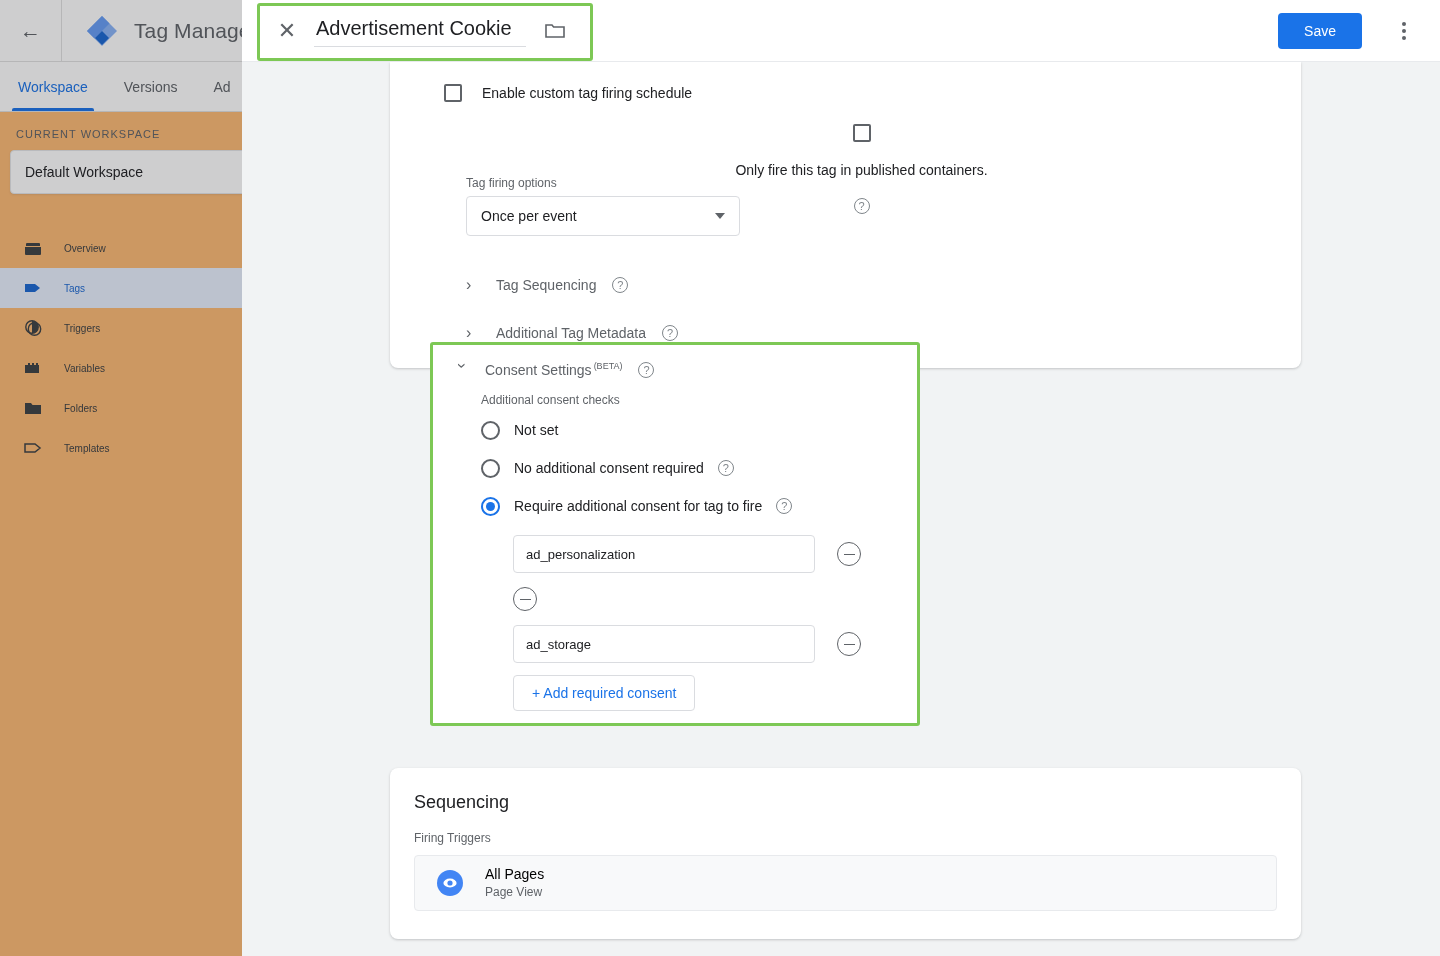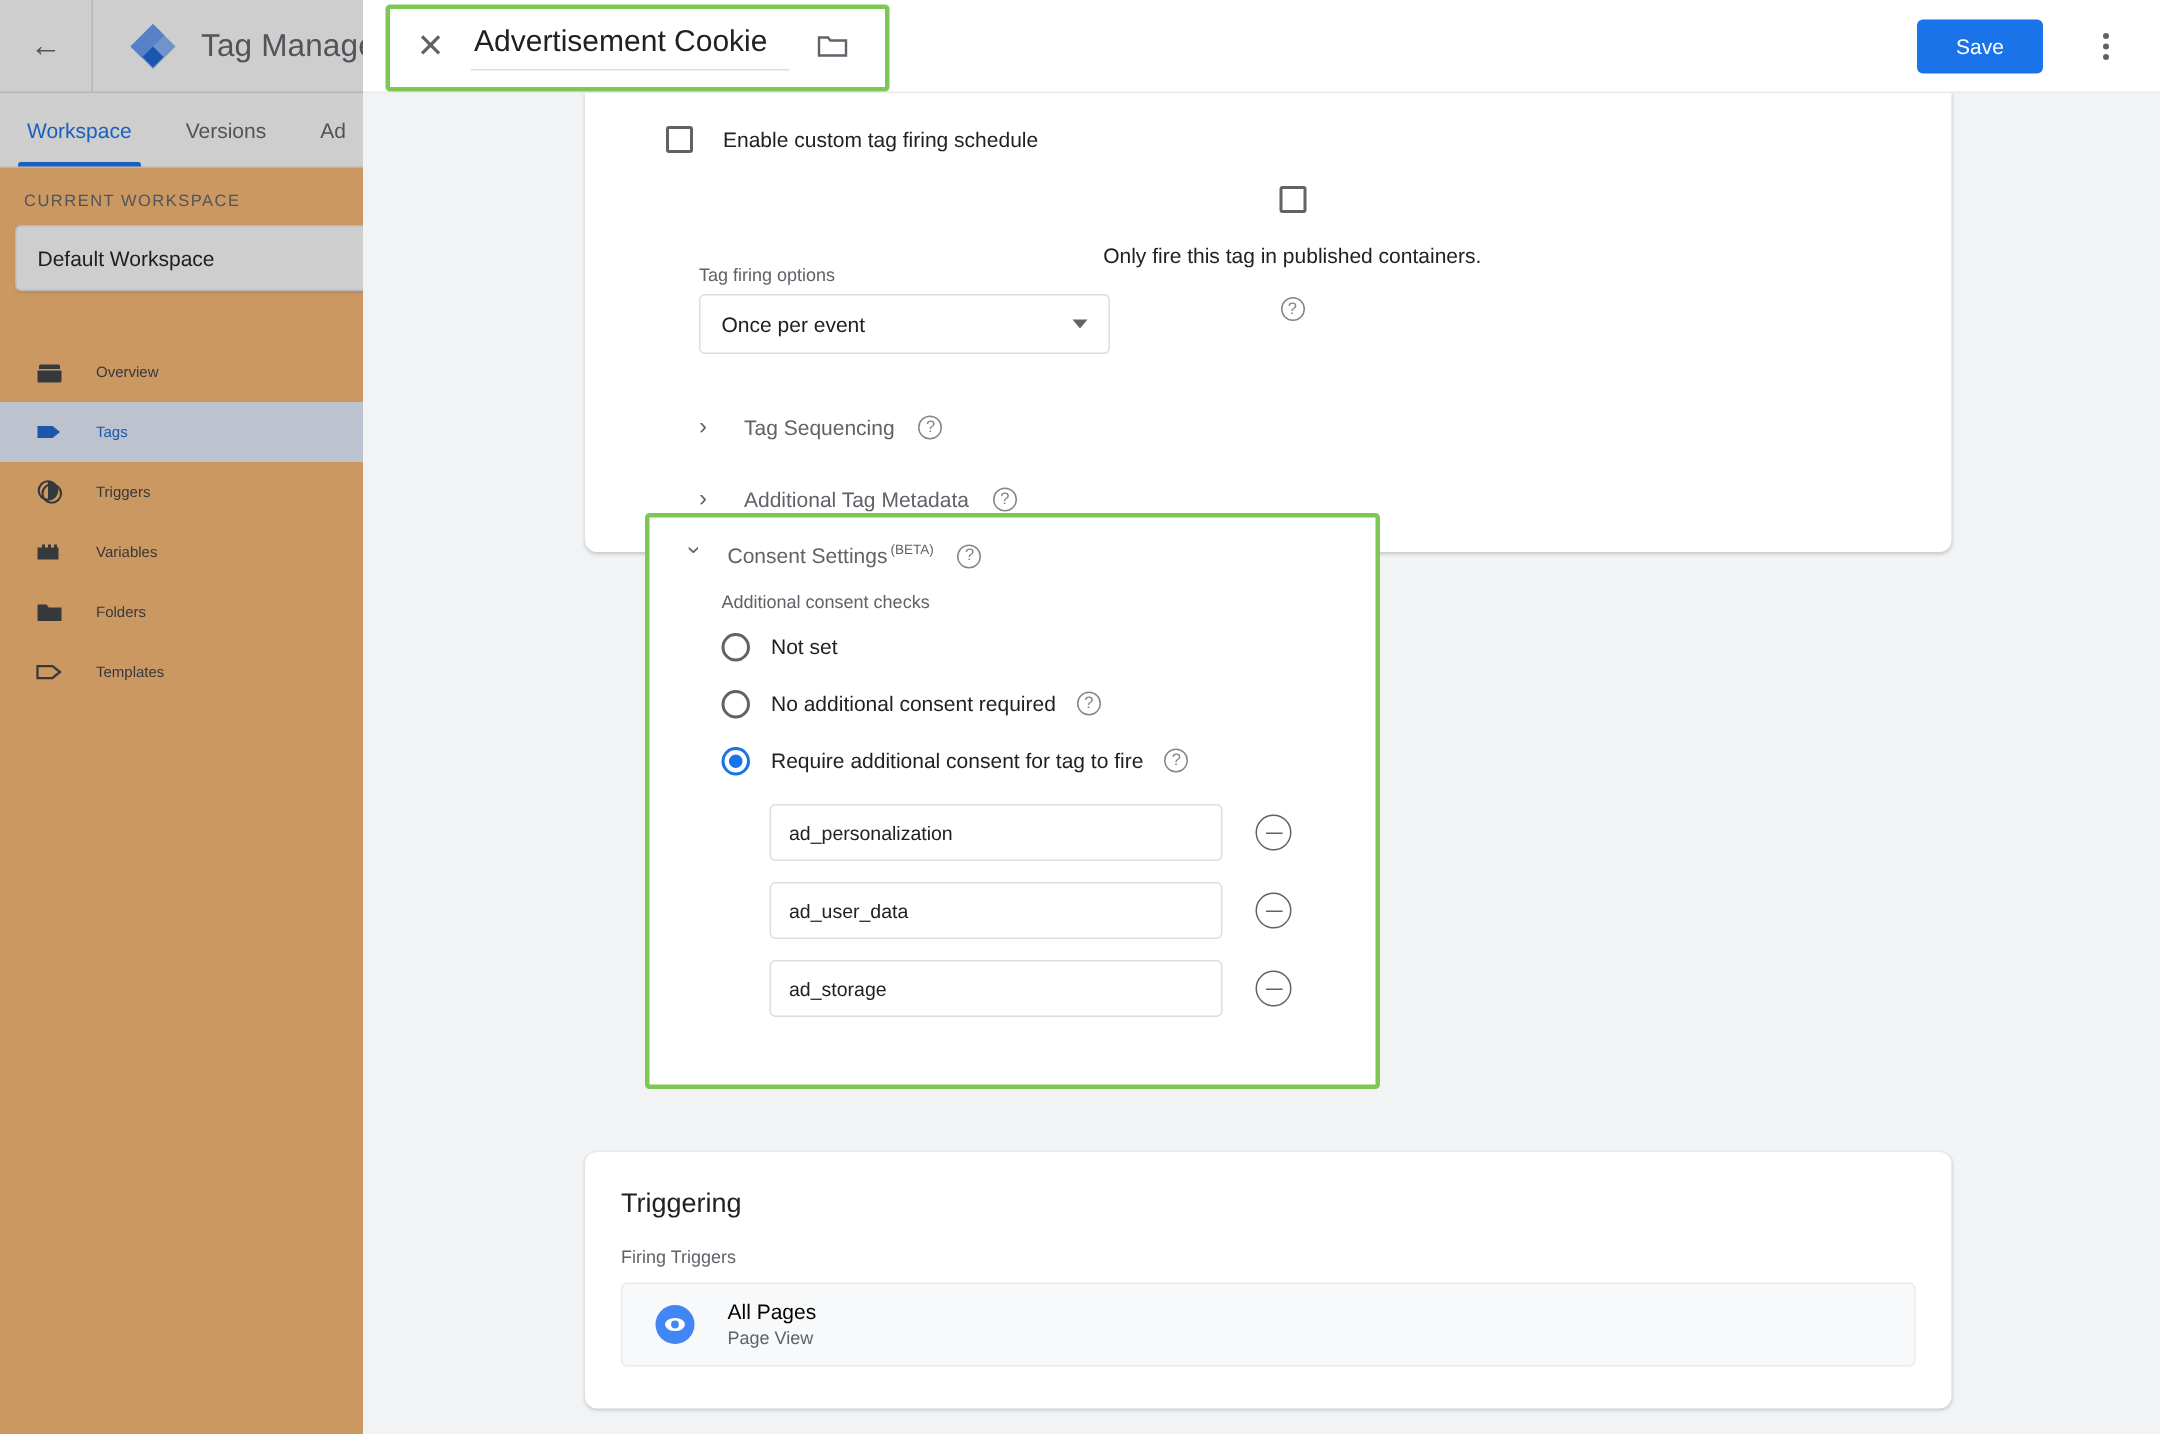--- a/index.html
+++ b/index.html
@@ -365,21 +365,21 @@
 
         <div class="exp-row">
           <span class="chev-right">›</span>
           <span class="exp-title">Additional Tag Metadata</span>
           <span class="help-ic">?</span>
         </div>
       </div>
     </div>
 
     <div class="card card-trigger">
-      <div class="trig-title">Triggering</div>
+      <div class="trig-title">Sequencing</div>
       <div class="trig-sub">Firing Triggers</div>
       <div class="trig-row">
         <span class="trig-icon">
           <svg width="16" height="16" viewBox="0 0 16 16">
             <ellipse cx="8" cy="8" rx="6.6" ry="4.4" fill="#fff"></ellipse>
             <circle cx="8" cy="8" r="2.6" fill="#4285f4"></circle>
           </svg>
         </span>
         <span>
           <span class="trig-name" style="display:block">All Pages</span>
@@ -417,28 +417,28 @@
       <span class="help-ic">?</span>
     </div>
 
     <div class="consent-item">
       <input class="consent-input" value="ad_personalization" style="">
       <span class="minus-btn">
           <i></i>
         </span>
     </div>
     <div class="consent-item">
-      <input class="consent-input" value="ad_user_data" style="">
       <span class="minus-btn">
           <i></i>
         </span>
     </div>
     <div class="consent-item">
       <input class="consent-input" value="ad_storage" style="">
       <span class="minus-btn">
           <i></i>
         </span>
     </div>
 
+    <button class="add-consent">+ Add required consent</button>
   </div>
 
   <div class="title-hl"></div>
 </div>
 
 </body></html>

